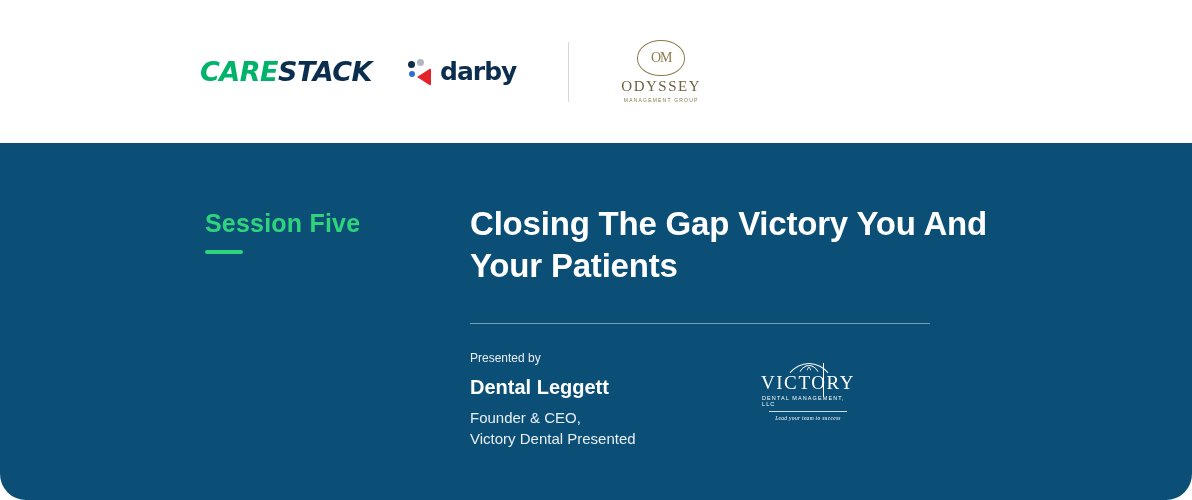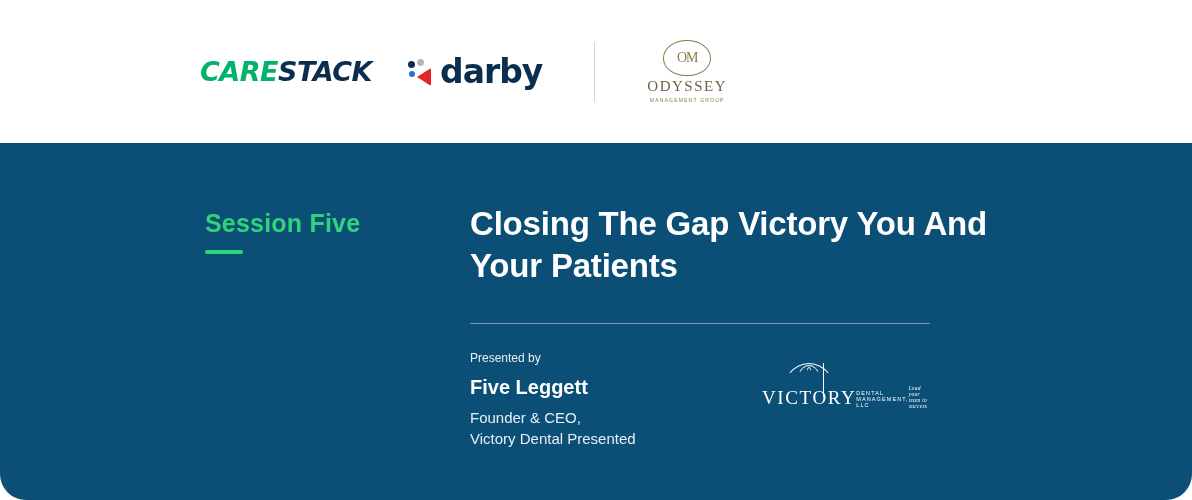--- a/index.html
+++ b/index.html
@@ -75,21 +75,21 @@
     left: 9px; top: 9px;
     width: 0; height: 0;
     border-top: 9px solid transparent;
     border-bottom: 9px solid transparent;
     border-right: 14px solid #e2232a;
     border-radius: 2px;
   }
   .darby-text {
     font-family: "DejaVu Sans", sans-serif;
     font-weight: bold;
-    font-size: 33px;
+    font-size: 25px;
     color: #0b2e4f;
     letter-spacing: -1px;
   }
 
   .divider-v {
     width: 1px;
     height: 60px;
     background: #d3d7dd;
     margin: 0 28px;
   }
@@ -199,23 +199,23 @@
   }
 
   
   .victory {
     position: absolute;
     left: 762px;
     top: 218px;
     width: 92px;
     height: 72px;
     display: flex;
-    flex-direction: row;
-    align-items: center;
-    justify-content: space-between;
+    flex-direction: column;
+    align-items: center;
+    justify-content: center;
     color: #ffffff;
   }
   .victory-arcs {
     position: absolute;
     top: 0; left: 16px;
     width: 60px;
     height: 40px;
     overflow: hidden;
   }
   .victory-arcs i {
@@ -298,21 +298,21 @@
 
     <div class="session">
       <div class="session-label">Session Five</div>
       <div class="session-rule"></div>
     </div>
 
     <div class="content">
       <h1 class="title">Closing The Gap Victory You And Your Patients</h1>
       <div class="hr"></div>
       <div class="presented">Presented by</div>
-      <div class="speaker">Five Leggett</div>
+      <div class="speaker">Dental Leggett</div>
       <div class="role">
         <div>Founder &amp; CEO,</div>
         <div>Victory Dental Presented</div>
       </div>
     </div>
 
     <div class="victory">
       <div class="victory-arcs">
         <i class="a1"></i>
           <i class="a2"></i>

